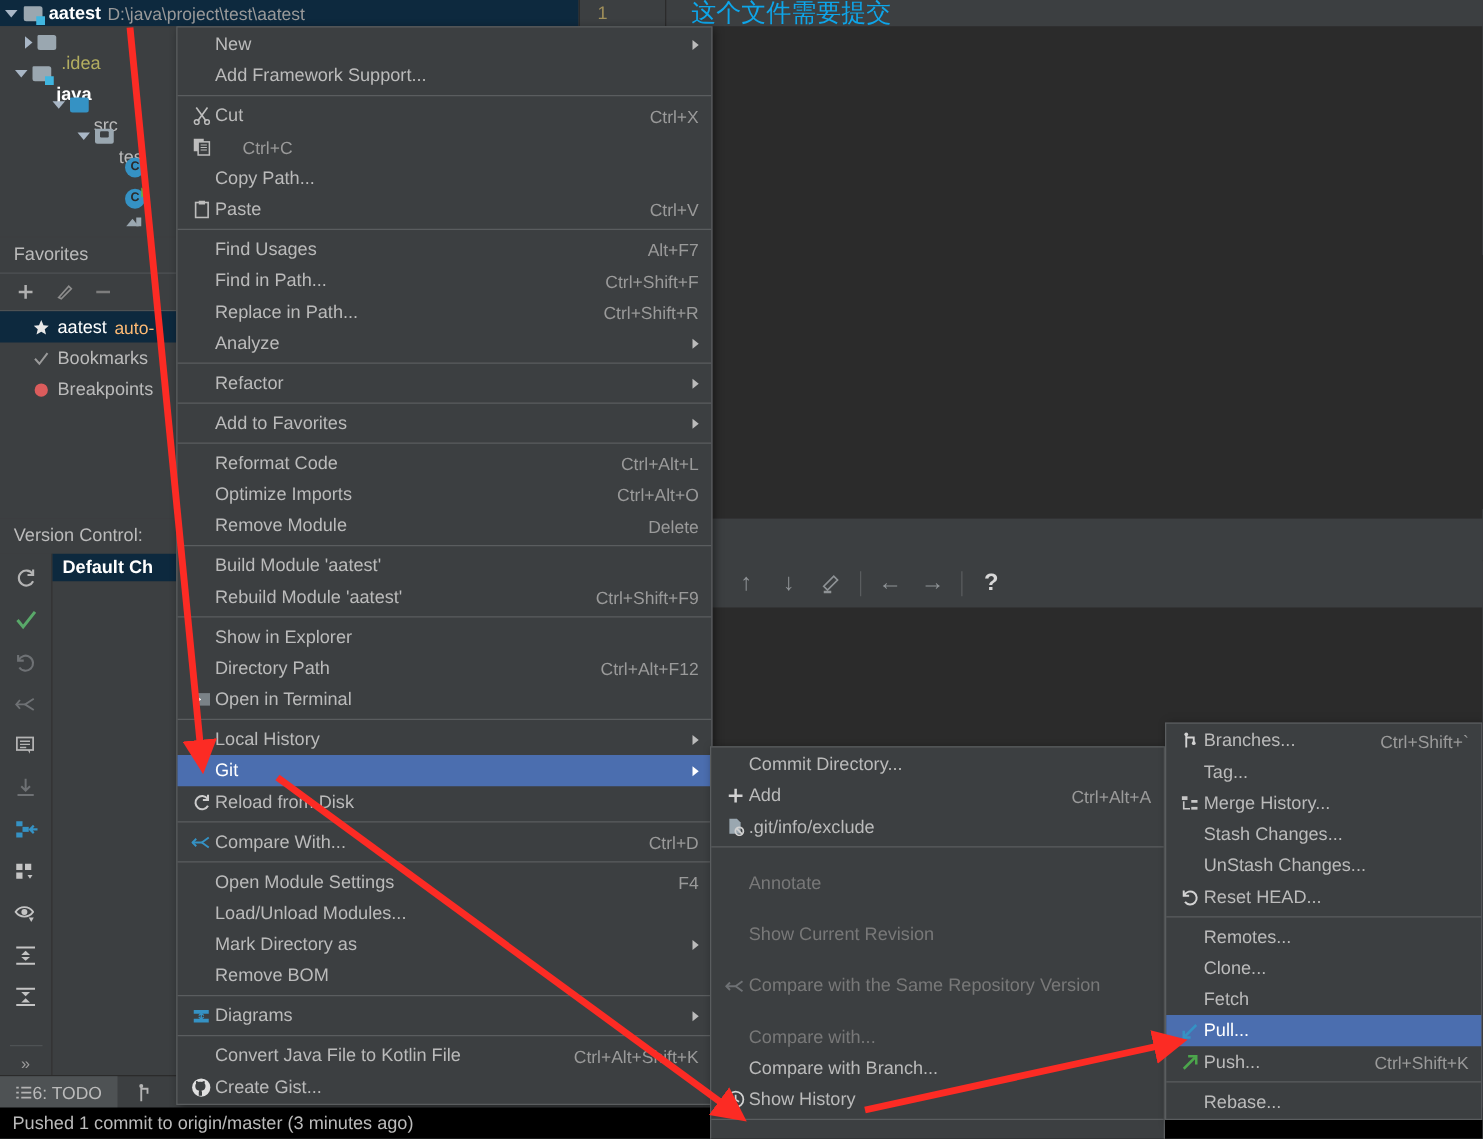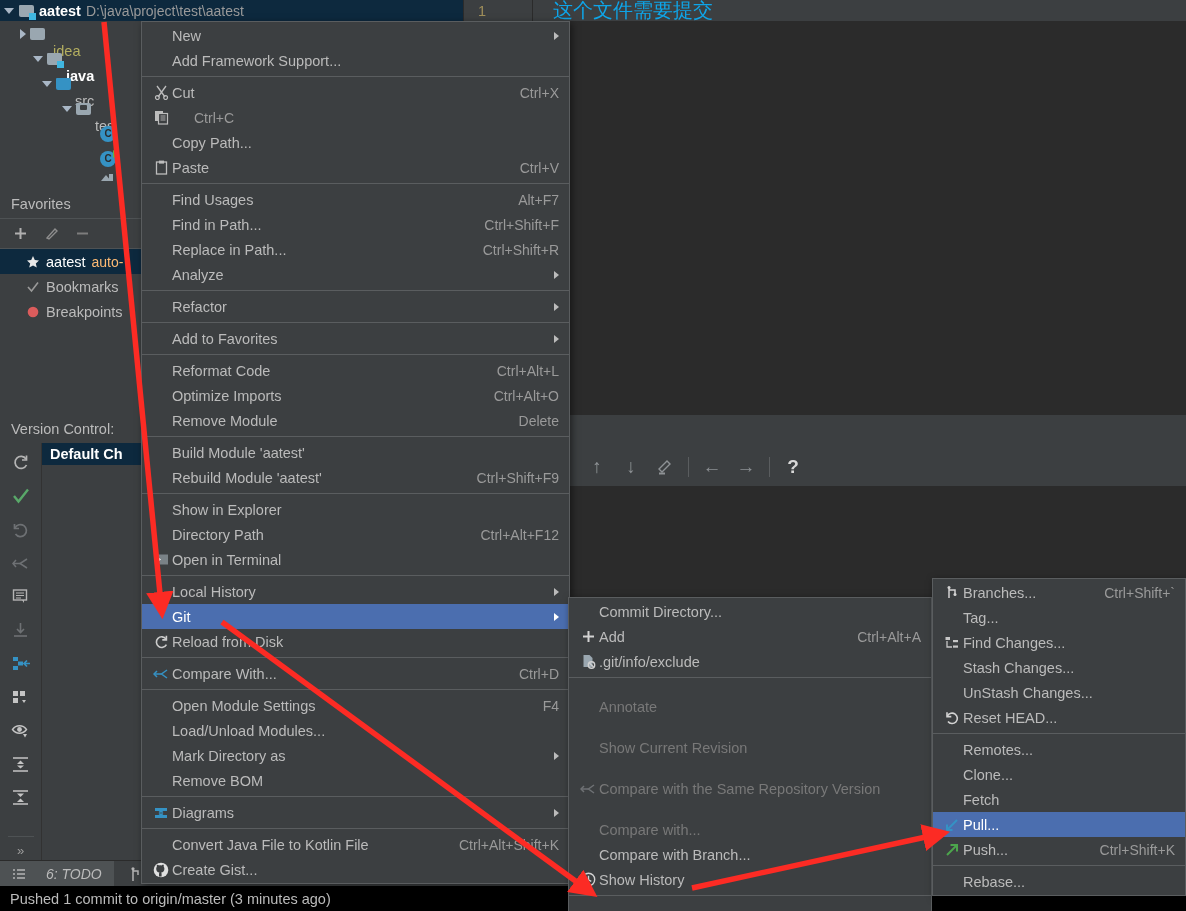--- a/index.html
+++ b/index.html
@@ -81,21 +81,21 @@
   .mi.dis{color:#787878;margin-top:16px;}
   .mi.dis .mkey{color:#6e6e6e;}
   .msep{height:1px;background:#5a5d5f;margin:3px 0;}
 
   #menu-main{left:141px;top:21px;width:429px;}
   #menu-git{left:568px;top:597px;width:364px;}
   #menu-repo{left:932px;top:578px;width:254px;}
 
   
   #bottom-tabs{left:0;top:860px;width:1186px;height:26px;background:#3c3f41;border-top:1px solid #2b2b2b;display:flex;align-items:center;}
-  .btab{height:26px;display:flex;align-items:center;gap:20px;padding:0 12px;font-size:14px;color:#bbbbbb;box-sizing:border-box;font-style:italic;}
+  .btab{height:26px;display:flex;align-items:center;gap:0;padding:0 12px;font-size:14px;color:#bbbbbb;box-sizing:border-box;}
   .btab.active{background:#4e5254;}
   #status-bar{left:0;top:886px;width:1186px;height:25px;background:#000000;display:flex;align-items:center;padding-left:10px;box-sizing:border-box;font-size:14.5px;color:#bbbbbb;}
 
   
   #arrows{left:0;top:0;width:1186px;height:911px;pointer-events:none;}
 
   .ico svg{display:block;}
 </style>
 </head>
 <body>
@@ -108,21 +108,21 @@
   <span class="ptitle">aatest</span>
   <span class="ppath">D:\java\project\test\aatest</span>
 </div>
 
 <div class="abs" id="project-tree">
   <div class="tree-row idea" style="padding-left:20px">
     <span class="tri-r"></span>
     <span class="folder"></span>
     <span class="lbl">.idea</span>
   </div>
-  <div class="tree-row java" style="padding-left:33px">
+  <div class="tree-row java" style="padding-left:12px">
     <span class="tri"></span>
     <span class="folder">
         <span class="badge"></span>
       </span>
     <span class="lbl">java</span>
   </div>
   <div class="tree-row" style="padding-left:42px">
     <span class="tri"></span>
     <span class="folder blue"></span>
     <span class="lbl">src</span>
@@ -627,21 +627,21 @@
     </div>
     <div class="mi">
       <span class="mico">
         <svg width="16" height="16" viewBox="0 0 16 16">
           <path d="M1.5 2 H6 V5 H1.5 Z" fill="#c7c7c7"></path>
           <path d="M3 6 V12 H8" fill="none" stroke="#c7c7c7" stroke-width="1.3"></path>
           <rect x="9" y="5" width="5" height="2.2" fill="#c7c7c7"></rect>
           <rect x="9" y="10.5" width="5" height="2.2" fill="#c7c7c7"></rect>
         </svg>
       </span>
-      <span class="mlabel">Find Changes...</span>
+      <span class="mlabel">Merge History...</span>
     </div>
     <div class="mi">
       <span class="mico"></span>
       <span class="mlabel">Stash Changes...</span>
     </div>
     <div class="mi">
       <span class="mico"></span>
       <span class="mlabel">UnStash Changes...</span>
     </div>
     <div class="mi">

